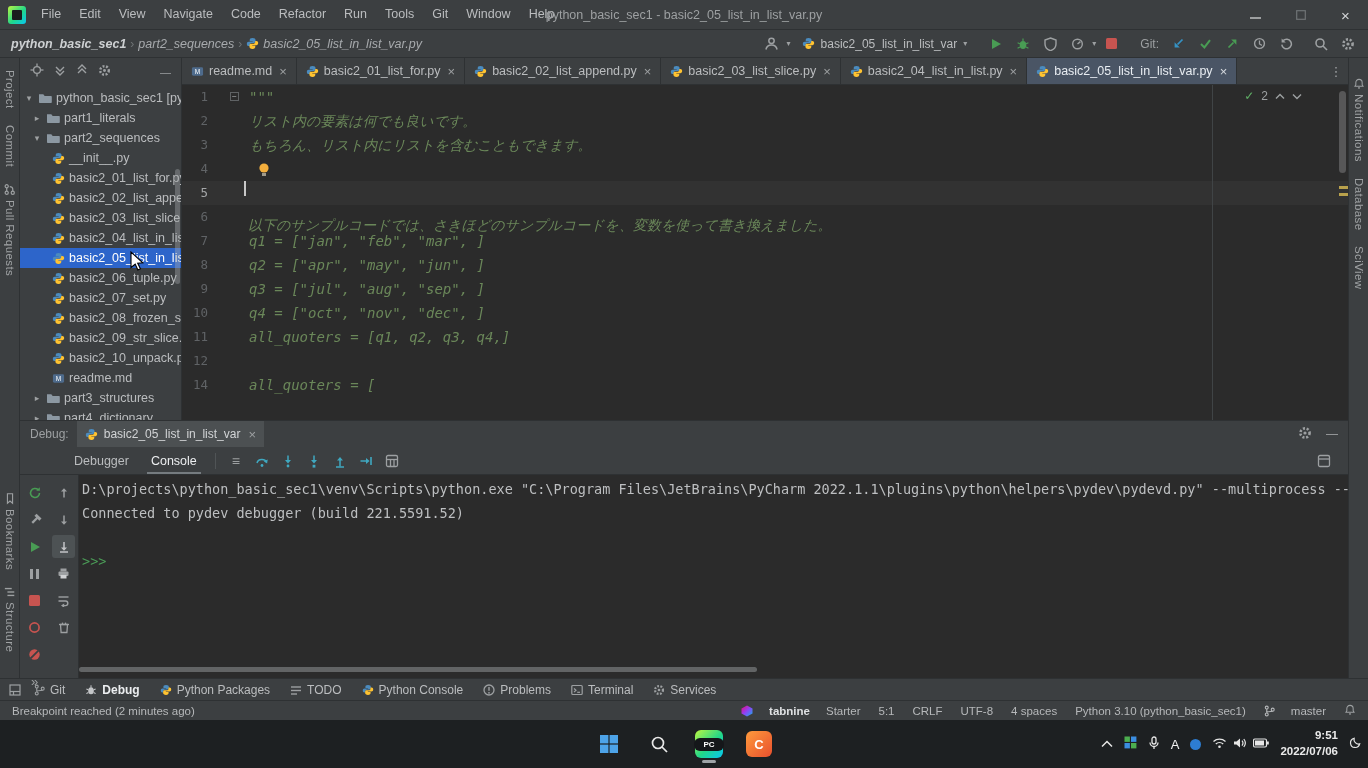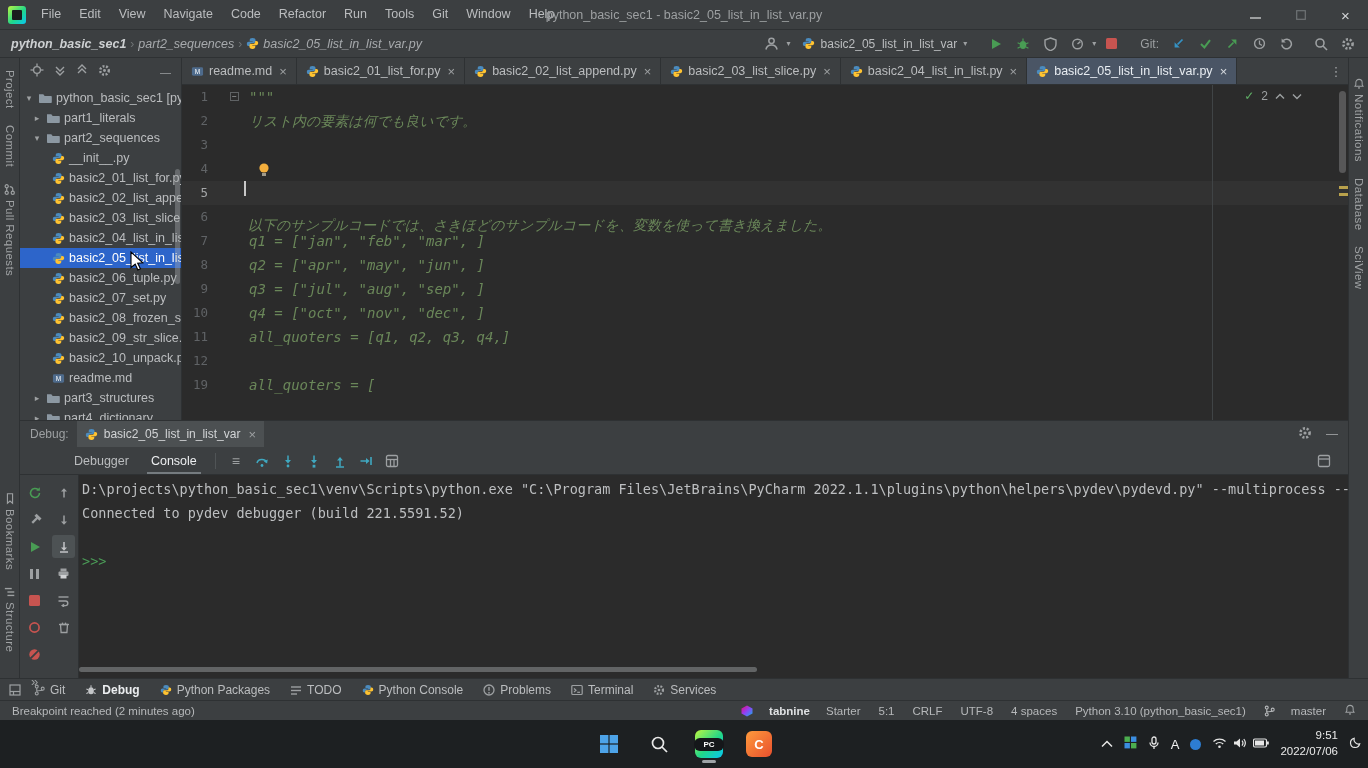--- a/index.html
+++ b/index.html
@@ -103,21 +103,21 @@
   
   .taskbar{height:48px;background:#1d2022;position:relative;}
   .tb-center{position:absolute;left:50%;transform:translateX(-50%);height:100%;display:flex;align-items:center;gap:16px;}
   .tb-app{width:34px;height:40px;display:flex;flex-direction:column;align-items:center;justify-content:center;position:relative;}
   .pc-icon{width:28px;height:28px;border-radius:6px;background:linear-gradient(135deg,#bcf642,#21d789 55%,#08c7f2);display:flex;align-items:center;justify-content:center;}
   .pc-icon b{background:#15171a;color:#fff;font-size:8px;padding:2px 9px;border-radius:6px;font-weight:bold;font-style:normal;}
   .or-icon{width:26px;height:26px;border-radius:6px;background:linear-gradient(135deg,#ff9a3c,#e8502e);display:flex;align-items:center;justify-content:center;color:#fff;font-weight:bold;font-size:13px;}
   .active-pill{position:absolute;bottom:1px;width:14px;height:3px;border-radius:2px;background:#9fa3a7;}
   .tb-right{position:absolute;right:6px;top:0;height:100%;display:flex;align-items:center;gap:11px;color:#e6e6e6;}
   .tray-group{display:flex;align-items:center;gap:6px;}
-  .clock{text-align:right;font-size:11.5px;line-height:1.35;color:#eaeaea;}
+  .clock{text-align:right;font-size:11.5px;line-height:1.35;color:#eaeaea;font-weight:bold;}
   .blue-dot{width:11px;height:11px;border-radius:50%;background:#2d7dd2;}
   .ime{font-size:13px;color:#f0f0f0;}
 
   
   .g{font-style:normal;color:#9da0a2;}
   .i-x::before{content:"\00D7";}
   .i-dots::before{content:"\22EE";}
   .i-chev-d::before{content:"\25BE";}
   .i-chev-r::before{content:"\25B8";}
   .i-more::before{content:"\00BB";font-size:13px;}
@@ -528,20 +528,21 @@
               <span class="codeln">"""</span>
             </div>
             <div class="ed-row">
               <span class="ln">2</span>
                 <span class="gpad"></span>
               <span class="codeln">リスト内の要素は何でも良いです。</span>
             </div>
             <div class="ed-row">
               <span class="ln">3</span>
                 <span class="gpad"></span>
+              <span class="codeln">もちろん、リスト内にリストを含むこともできます。</span>
             </div>
             <div class="ed-row">
               <span class="ln">4</span>
                 <span class="gpad"></span>
               <span style="display:inline-flex;align-items:center;padding-left:14px;">
                 <svg width="12" height="15">
                     <circle cx="6" cy="6" r="4.6" fill="#f4af3d"></circle>
                     <rect x="4" y="11" width="4" height="3" fill="#a09a8b"></rect>
                   </svg>
               </span>
@@ -582,21 +583,21 @@
               <span class="ln">11</span>
                 <span class="gpad"></span>
               <span class="codeln">all_quoters = [q1, q2, q3, q4,]</span>
             </div>
             <div class="ed-row">
               <span class="ln">12</span>
                 <span class="gpad"></span>
               <span class="codeln"></span>
             </div>
             <div class="ed-row">
-              <span class="ln">19</span>
+              <span class="ln">14</span>
                 <span class="gpad"></span>
               <span class="codeln">all_quoters = [</span>
             </div>
 
             <div class="margin-guide"></div>
             <div class="insp-widget">
               <i class="g i-check ok"></i>
               <span>2</span>
               <svg width="10" height="7">
                   <path d="M1 5.5L5 1.5 9 5.5" fill="none" stroke="#9da0a2" stroke-width="1.4"></path>

